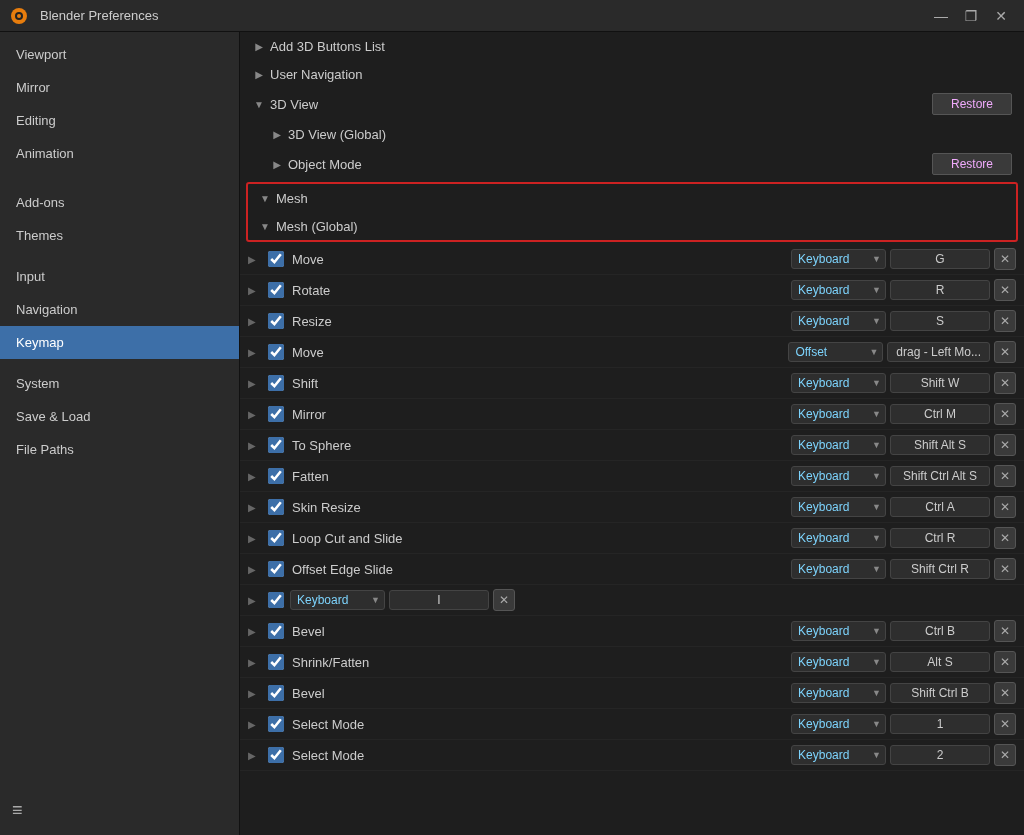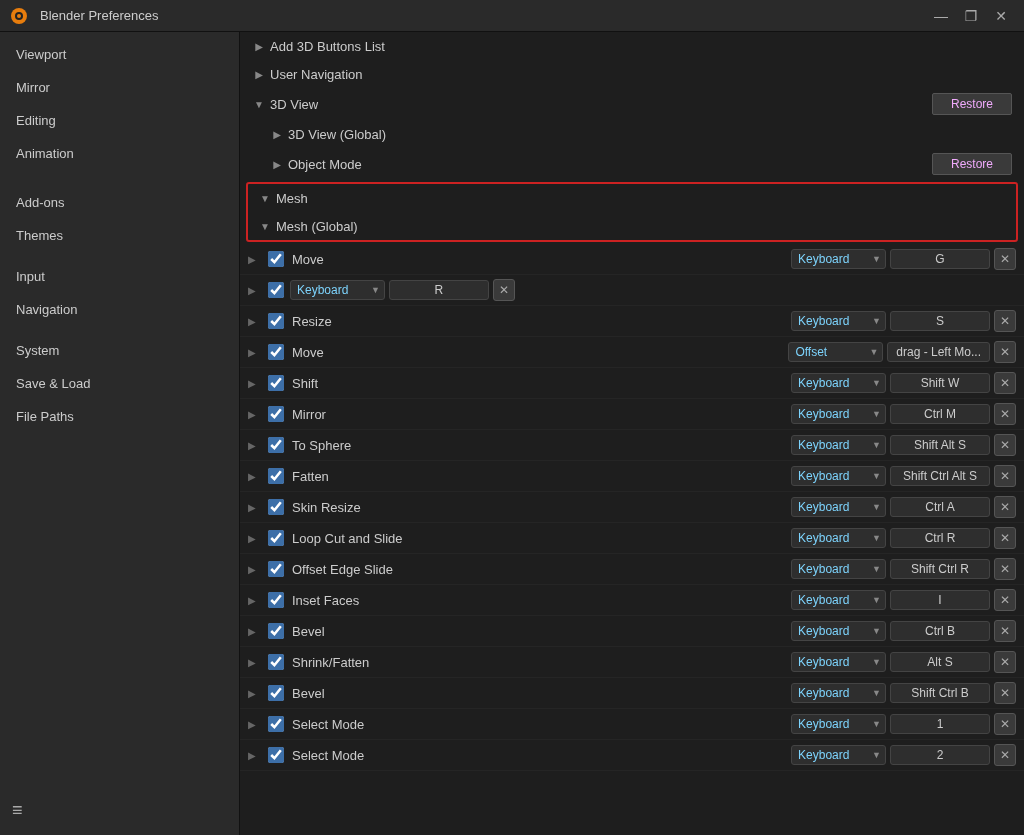--- a/index.html
+++ b/index.html
@@ -260,20 +260,21 @@
     <div class="sidebar-item">Mirror</div>
     <div class="sidebar-item">Editing</div>
     <div class="sidebar-item">Animation</div>
     <div class="sidebar-divider"></div>
     <div class="sidebar-divider"></div>
     <div class="sidebar-item">Add-ons</div>
     <div class="sidebar-item">Themes</div>
     <div class="sidebar-divider"></div>
     <div class="sidebar-item">Input</div>
     <div class="sidebar-item">Navigation</div>
+    <div class="sidebar-item active">Keymap</div>
     <div class="sidebar-divider"></div>
     <div class="sidebar-item">System</div>
     <div class="sidebar-item">Save &amp; Load</div>
     <div class="sidebar-item">File Paths</div>
 
     <div class="sidebar-bottom">
       <button class="hamburger-btn">≡</button>
     </div>
   </div>
 
@@ -326,20 +327,21 @@
     <div class="input-type-wrapper">
       <span class="input-type-text">Keyboard</span>
       <span class="dropdown-caret">▼</span>
     </div>
     <span class="row-key">G</span>
     <div class="row-delete">✕</div>
   </div>
         <div class="keymap-row">
     <span class="row-expand">▶</span>
     <input type="checkbox" class="row-checkbox" checked="" style="">
+    <span class="row-label">Rotate</span>
     <div class="input-type-wrapper">
       <span class="input-type-text">Keyboard</span>
       <span class="dropdown-caret">▼</span>
     </div>
     <span class="row-key">R</span>
     <div class="row-delete">✕</div>
   </div>
         <div class="keymap-row">
     <span class="row-expand">▶</span>
     <input type="checkbox" class="row-checkbox" checked="" style="">
@@ -435,21 +437,20 @@
     <div class="input-type-wrapper">
       <span class="input-type-text">Keyboard</span>
       <span class="dropdown-caret">▼</span>
     </div>
     <span class="row-key">Shift Ctrl R</span>
     <div class="row-delete">✕</div>
   </div>
         <div class="keymap-row">
     <span class="row-expand">▶</span>
     <input type="checkbox" class="row-checkbox" checked="" style="">
-    <span class="row-label">Inset Faces</span>
     <div class="input-type-wrapper">
       <span class="input-type-text">Keyboard</span>
       <span class="dropdown-caret">▼</span>
     </div>
     <span class="row-key">I</span>
     <div class="row-delete">✕</div>
   </div>
         <div class="keymap-row">
     <span class="row-expand">▶</span>
     <input type="checkbox" class="row-checkbox" checked="" style="">

